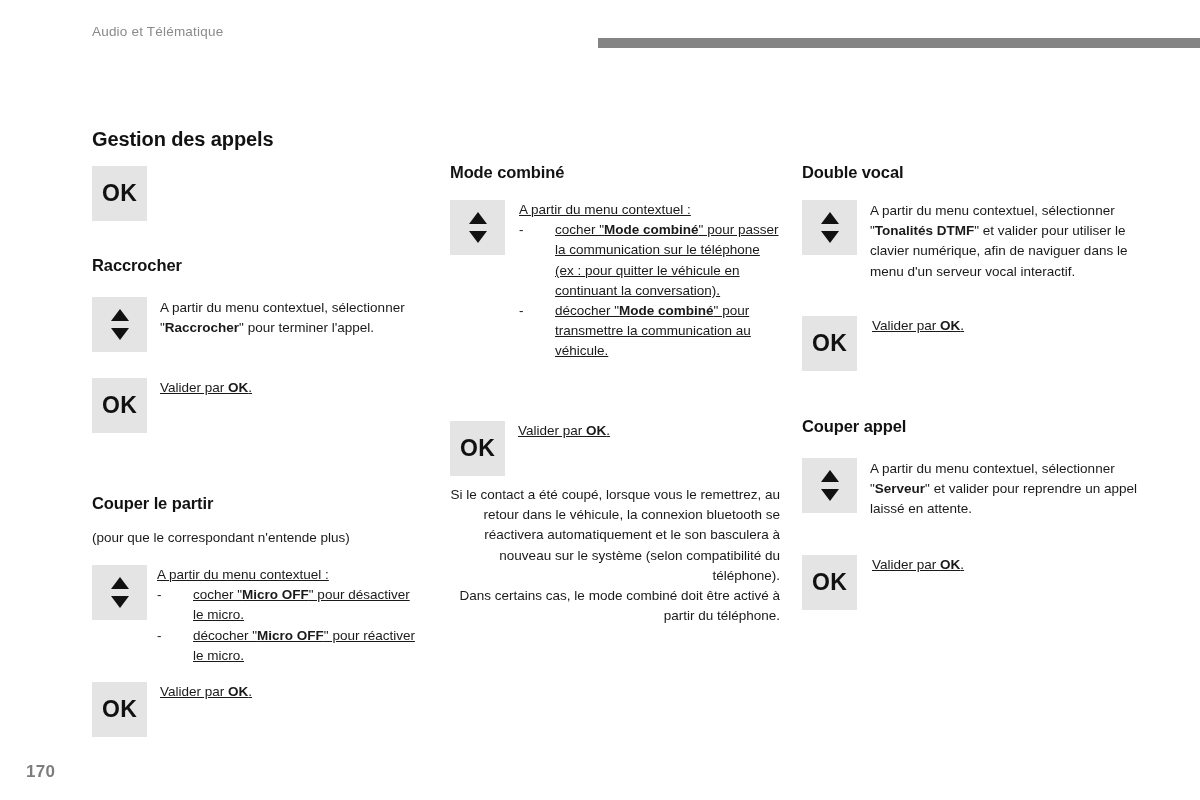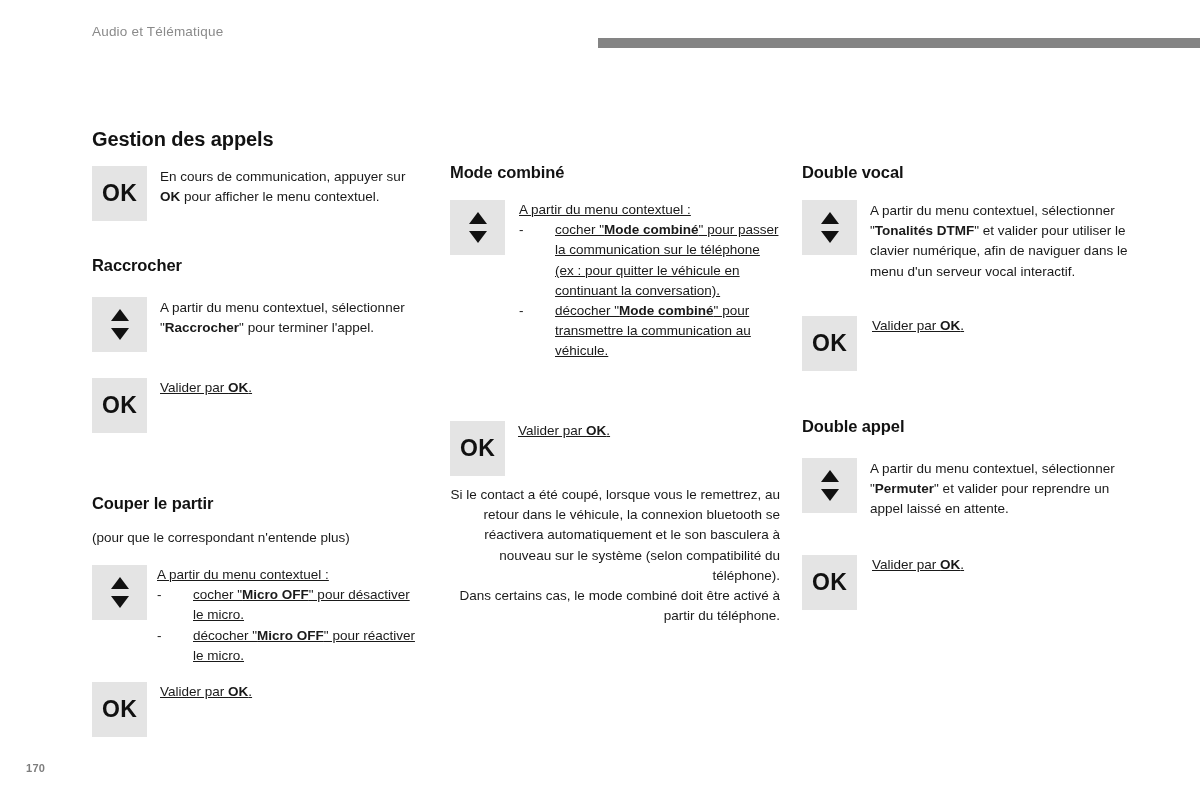--- a/index.html
+++ b/index.html
@@ -19,21 +19,21 @@
     white-space: nowrap;
   }
   .header-rule {
     position: absolute; left: 598px; top: 38px;
     width: 602px; height: 10px; background: #848484;
   }
 
   
   .folio {
     position: absolute; left: 26px; top: 762px;
-    font-size: 11px; font-weight: bold; color: #7d7d7d;
+    font-size: 17px; font-weight: bold; color: #7d7d7d;
     letter-spacing: .3px;
   }
 
   
   .columns {
     position: absolute; left: 0; top: 0; width: 1021px; height: 800px;
   }
   .col { position: absolute; top: 0; }
   .col-1 { left: 92px;  width: 330px; }
   .col-2 { left: 450px; width: 330px; }
@@ -108,23 +108,20 @@
   <div class="columns">
 
     <div class="col col-1">
 
       <div class="h-main" style="position:absolute; top:128px;">Gestion des appels</div>
 
       <div class="keyrow" style="position:absolute; top:166px;">
         <div class="keybox">
           <span class="ok">OK</span>
         </div>
-        <div class="keytext">
-          <span>En cours de communication, appuyer sur </span><b>OK</b><span> pour afficher le menu contextuel.</span>
-        </div>
       </div>
 
       <div class="h-sec" style="position:absolute; top:256px;">Raccrocher</div>
 
       <div class="keyrow" style="position:absolute; top:297px;">
         <div class="keybox">
           <div class="arrows">
             <span class="tri-up"></span>
             <span class="tri-down"></span>
           </div>
@@ -233,31 +230,31 @@
 
       <div class="keyrow" style="position:absolute; top:316px;">
         <div class="keybox">
           <span class="ok">OK</span>
         </div>
         <div class="keytext tight" style="margin-left:15px;">
           <span>Valider par </span><b>OK</b><span>.</span>
         </div>
       </div>
 
-      <div class="h-sec" style="position:absolute; top:417px;">Double appel</div>
+      <div class="h-sec" style="position:absolute; top:417px;">Couper appel</div>
 
       <div class="keyrow" style="position:absolute; top:458px;">
         <div class="keybox">
           <div class="arrows">
             <span class="tri-up"></span>
             <span class="tri-down"></span>
           </div>
         </div>
         <div class="keytext" style="width:270px;">
-          <span>A partir du menu contextuel, sélectionner "</span><b>Permuter</b><span>" et valider pour reprendre un appel laissé en attente.</span>
+          <span>A partir du menu contextuel, sélectionner "</span><b>Serveur</b><span>" et valider pour reprendre un appel laissé en attente.</span>
         </div>
       </div>
 
       <div class="keyrow" style="position:absolute; top:555px;">
         <div class="keybox">
           <span class="ok">OK</span>
         </div>
         <div class="keytext tight" style="margin-left:15px;">
           <span>Valider par </span><b>OK</b><span>.</span>
         </div>

